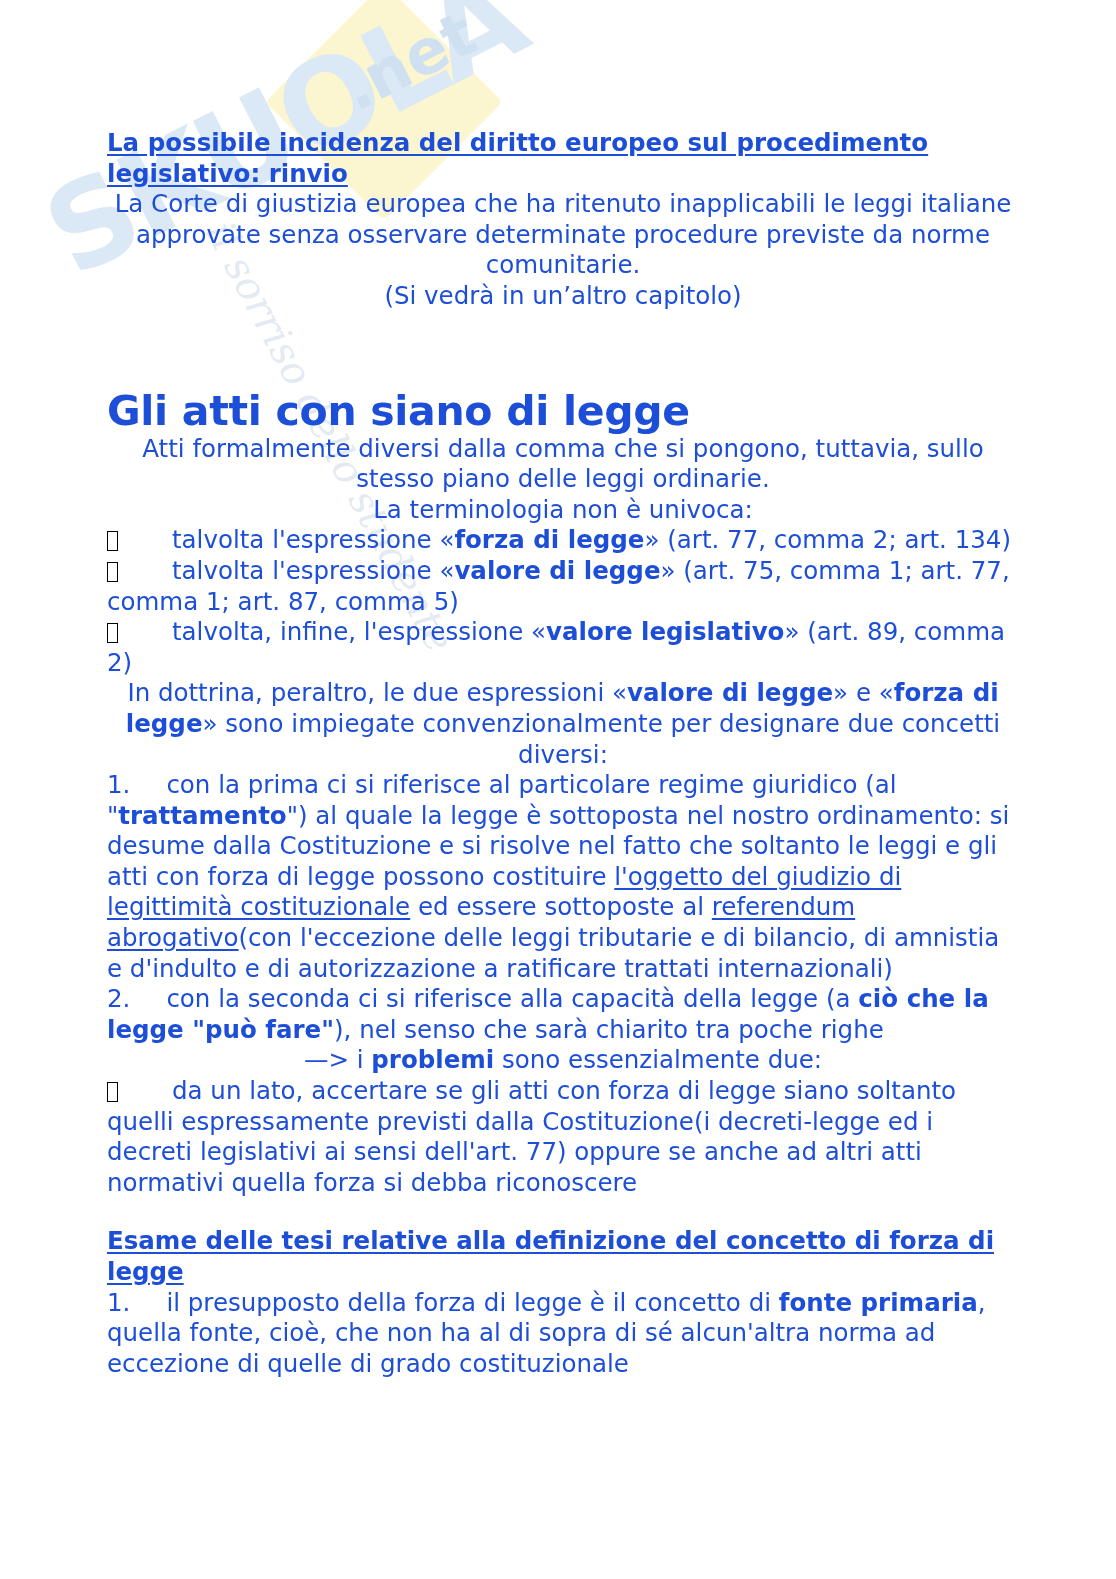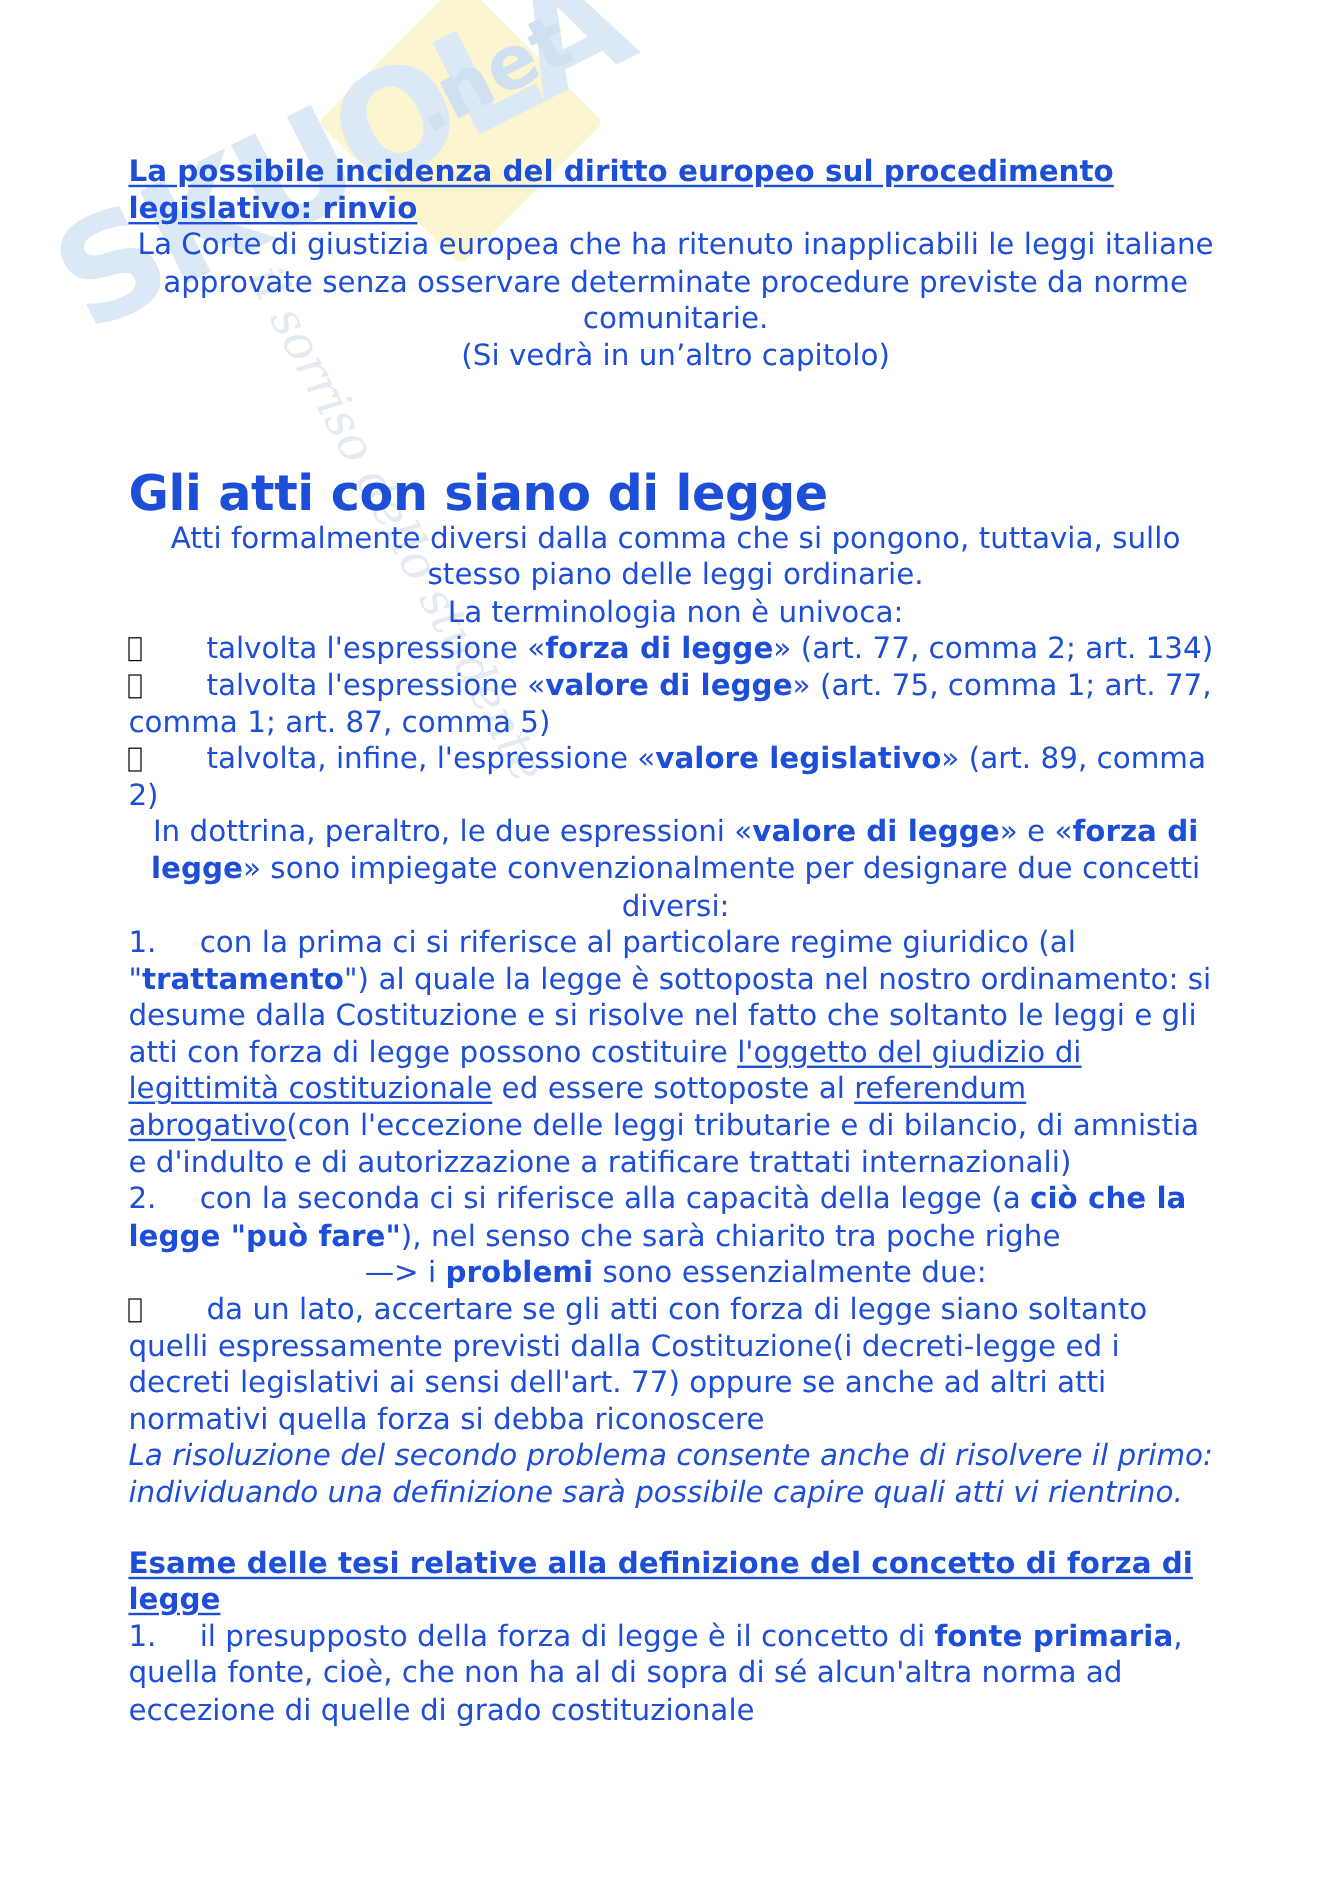--- a/index.html
+++ b/index.html
@@ -182,21 +182,20 @@
     <p class="para"><span>In dottrina, peraltro, le due espressioni «</span><b>valore di legge</b><span>» e «</span><b>forza di legge</b><span>» sono impiegate convenzionalmente per designare due concetti diversi:</span></p>
 
     <div class="bullet-row"><span>1.</span><span class="numtab"></span><span>con la prima ci si riferisce al particolare regime giuridico (al "</span><b>trattamento</b><span>") al quale la legge è sottoposta nel nostro ordinamento: si desume dalla Costituzione e si risolve nel fatto che soltanto le leggi e gli atti con forza di legge possono costituire </span><u>l'oggetto del giudizio di legittimità costituzionale</u><span> ed essere sottoposte al </span><u>referendum abrogativo</u><span>(con l'eccezione delle leggi tributarie e di bilancio, di amnistia e d'indulto e di autorizzazione a ratificare trattati internazionali)</span></div>
 
     <div class="bullet-row"><span>2.</span><span class="numtab"></span><span>con la seconda ci si riferisce alla capacità della legge (a </span><b>ciò che la legge "può fare"</b><span>), nel senso che sarà chiarito tra poche righe</span></div>
 
     <p class="para"><span>—&gt; i </span><b>problemi</b><span> sono essenzialmente due:</span></p>
 
     <div class="bullet-row"><span class="tofu"></span><span class="tab"></span><span>da un lato, accertare se gli atti con forza di legge siano soltanto quelli espressamente previsti dalla Costituzione(i decreti-legge ed i decreti legislativi ai sensi dell'art. 77) oppure se anche ad altri atti normativi quella forza si debba riconoscere</span></div>
 
-    <p class="italic-block">La risoluzione del secondo problema consente anche di risolvere il primo: individuando una definizione sarà possibile capire quali atti vi rientrino.</p>
 
     <div class="spacer-mid"></div>
 
     <p class="heading-underline">Esame delle tesi relative alla definizione del concetto di forza di</p>
     <p class="heading-underline">legge</p>
 
     <div class="bullet-row"><span>1.</span><span class="numtab"></span><span>il presupposto della forza di legge è il concetto di </span><b>fonte primaria</b><span>, quella fonte, cioè, che non ha al di sopra di sé alcun'altra norma ad eccezione di quelle di grado costituzionale</span></div>
 
   </div>
 </div>

